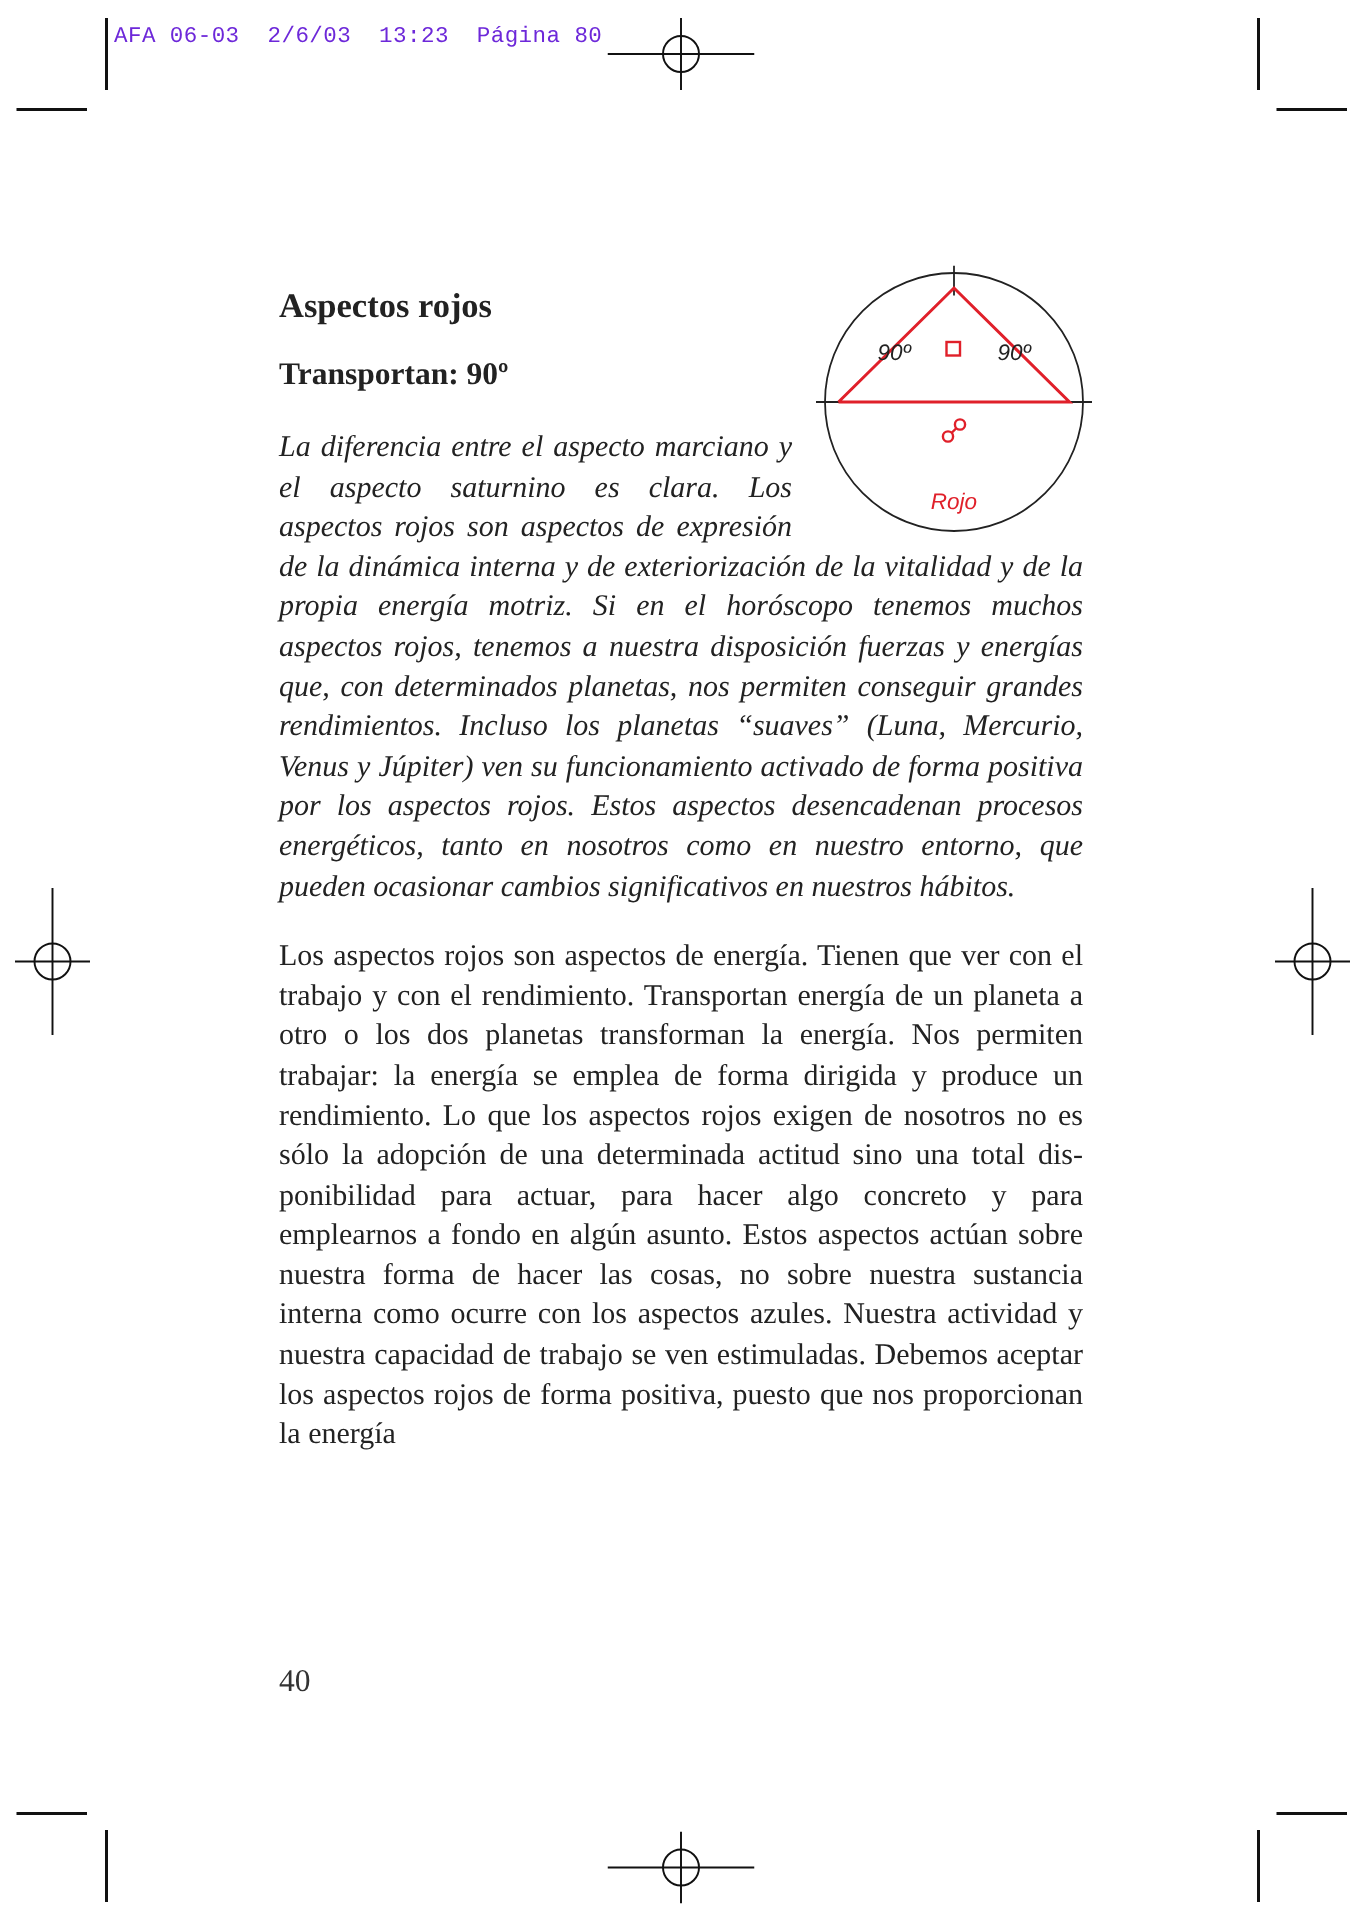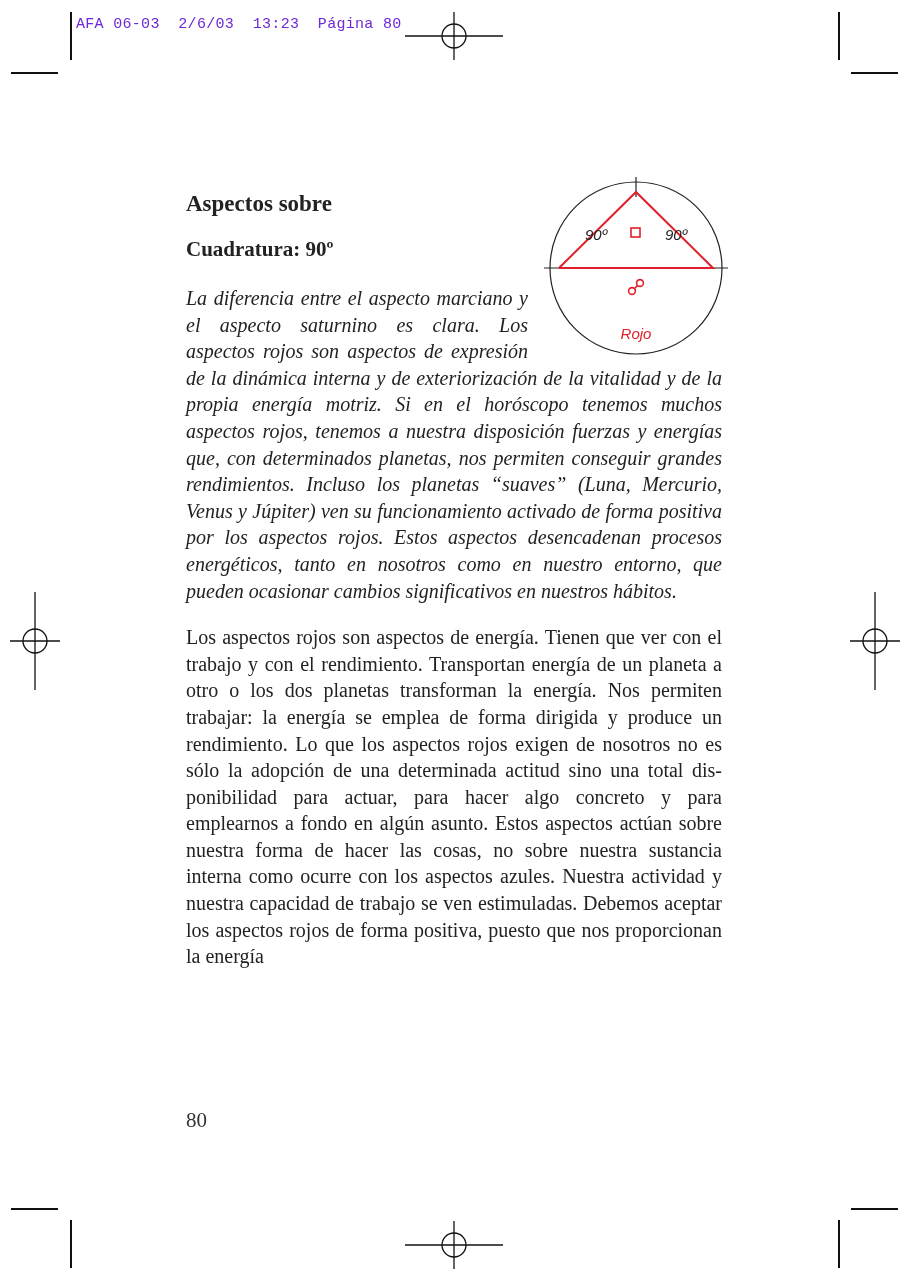--- a/index.html
+++ b/index.html
@@ -60,23 +60,23 @@
   <line x1="25" y1="0" x2="25" y2="98" stroke="#111" stroke-width="1.3"></line>
   <circle cx="25" cy="49" r="12" fill="none" stroke="#111" stroke-width="1.3"></circle>
 </svg>
 <svg class="reg" style="left:850px;top:592px;" width="50" height="98" viewBox="0 0 50 98">
   <line x1="0" y1="49" x2="50" y2="49" stroke="#111" stroke-width="1.3"></line>
   <line x1="25" y1="0" x2="25" y2="98" stroke="#111" stroke-width="1.3"></line>
   <circle cx="25" cy="49" r="12" fill="none" stroke="#111" stroke-width="1.3"></circle>
 </svg>
 
 <div class="content">
-  <h2 class="h-title">Aspectos sobre</h2>
+  <h2 class="h-title">Aspectos rojos</h2>
   <div class="h-sub">
-    <div>Cuadratura: 90º</div>
+    <div>Transportan: 90º</div>
   </div>
 
   <p class="para p1">
     <svg class="float-diagram" viewBox="0 0 200 186" width="200" height="186">
 
       <line x1="100" y1="0" x2="100" y2="20" stroke="#222" stroke-width="1.2"></line>
 
       <circle cx="100" cy="91" r="86" fill="none" stroke="#222" stroke-width="1.2"></circle>
 
       <line x1="8" y1="91" x2="192" y2="91" stroke="#222" stroke-width="1.2"></line>
@@ -95,13 +95,13 @@
       </g>
 
       <text x="100" y="162" text-anchor="middle" font-family="Liberation Sans, sans-serif" font-size="15" fill="#e0202a">Rojo</text>
     </svg>
     <span>La diferencia entre el aspecto marciano y el aspecto saturnino es clara. Los aspectos rojos son aspectos de expresión de la dinámica interna y de exte­riorización de la vitalidad y de la propia energía motriz. Si en el horóscopo tenemos muchos aspectos rojos, tene­mos a nuestra disposición fuerzas y energías que, con determinados planetas, nos permiten conseguir grandes rendimientos. Incluso los planetas “suaves” (Luna, Mercurio, Venus y Júpiter) ven su funcionamiento activa­do de forma positiva por los aspectos rojos. Estos aspec­tos desencadenan procesos energéticos, tanto en nosotros como en nuestro entorno, que pueden ocasionar cam­bios significativos en nuestros hábitos.</span>
   </p>
 
   <p class="para p2">Los aspectos rojos son aspectos de energía. Tienen que ver con el trabajo y con el rendimiento. Transportan energía de un planeta a otro o los dos planetas transfor­man la energía. Nos permiten trabajar: la energía se emplea de forma dirigida y produce un rendimiento. Lo que los aspectos rojos exigen de nosotros no es sólo la adopción de una determinada actitud sino una total dis­ponibilidad para actuar, para hacer algo concreto y para emplearnos a fondo en algún asunto. Estos aspectos actú­an sobre nuestra forma de hacer las cosas, no sobre nues­tra sustancia interna como ocurre con los aspectos azu­les. Nuestra actividad y nuestra capacidad de trabajo se ven estimuladas. Debemos aceptar los aspectos rojos de forma positiva, puesto que nos proporcionan la energía</p>
 </div>
 
-<div class="page-number">80</div>
+<div class="page-number">40</div>
 
 </body></html>

